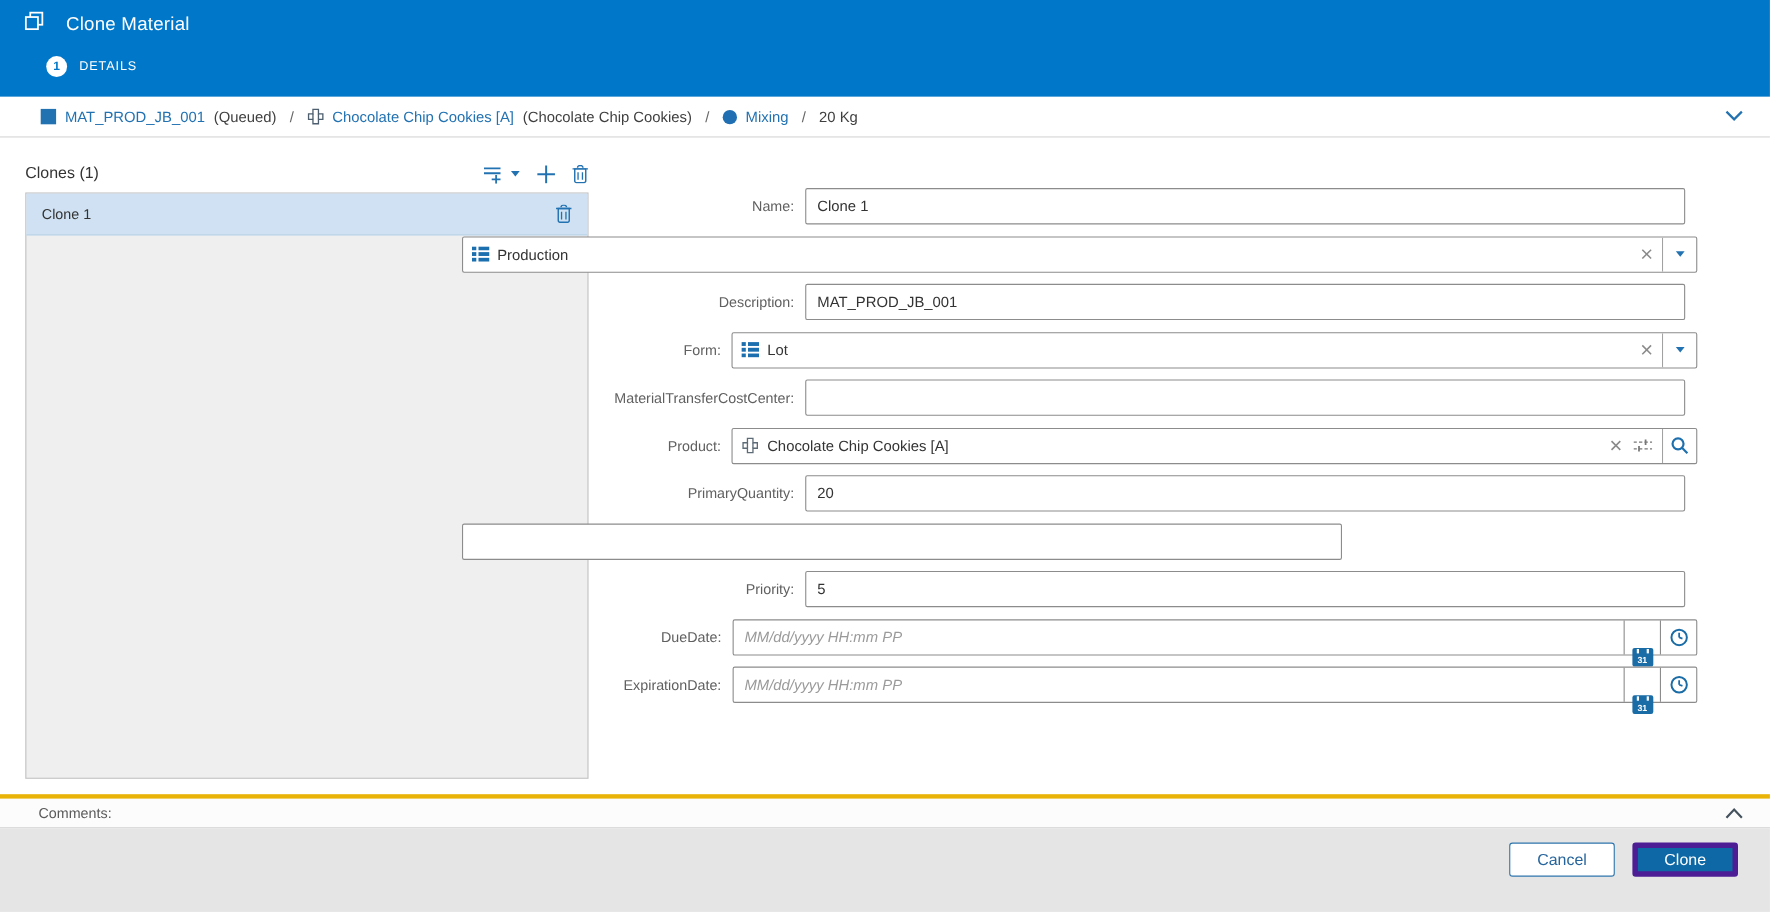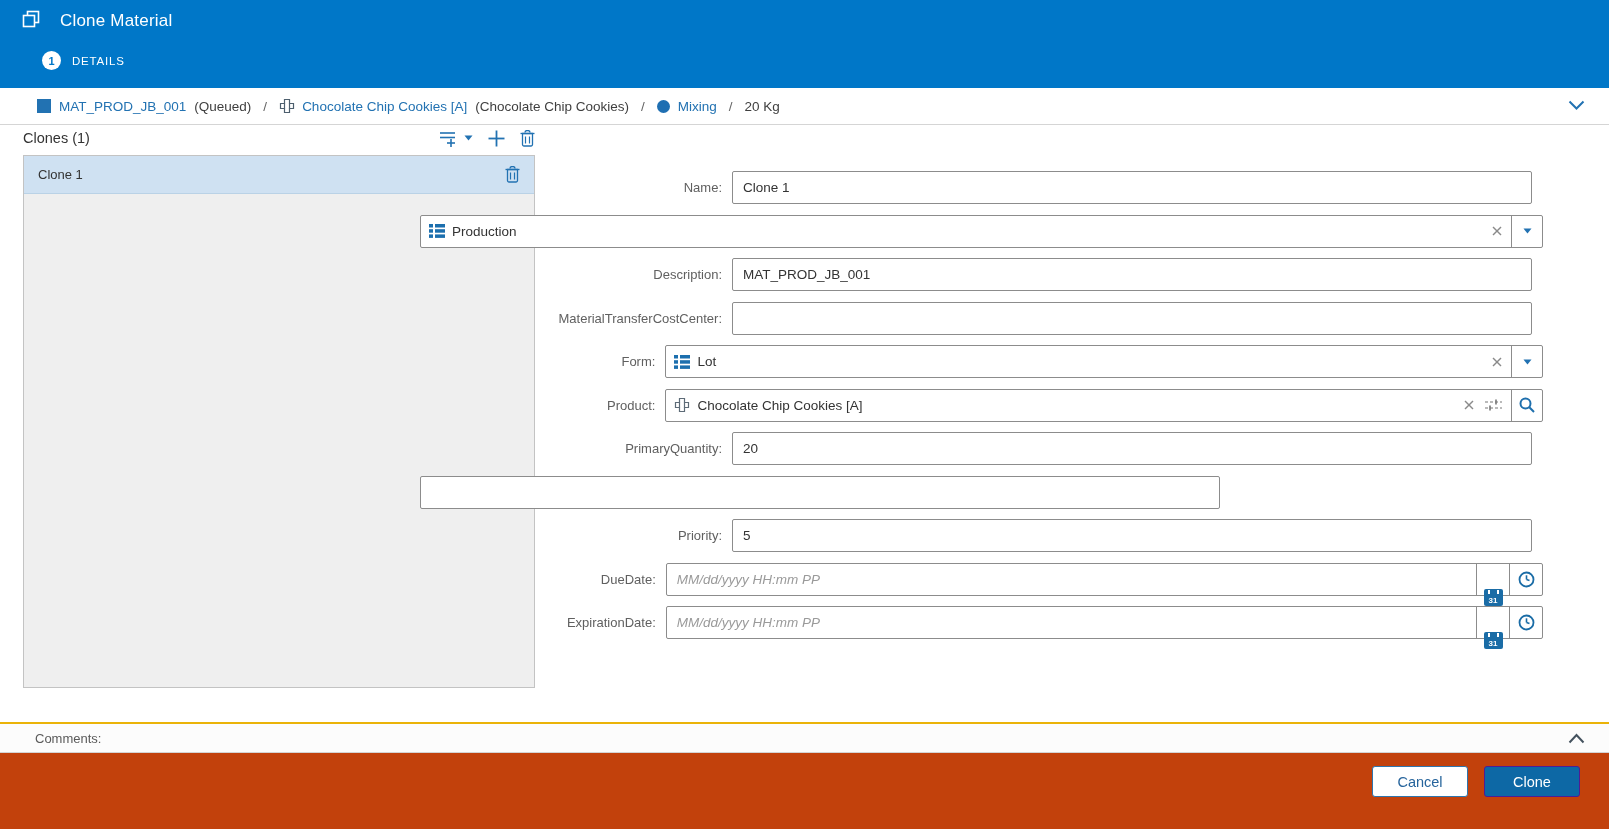--- a/index.html
+++ b/index.html
@@ -21,21 +21,21 @@
     border-bottom:1px solid #d5d5d5; display:flex; align-items:center; padding:0 24px 0 37px;
     font-size:13.5px; }
   .bc .sq { width:14px; height:14px; background:#2272b2; display:inline-block; margin-right:8px; }
   .bc .dot { width:13px; height:13px; background:#1f6fb2; border-radius:50%; display:inline-block; margin-right:8px; }
   .bc a { color:#2272b2; text-decoration:none; }
   .bc .dark { color:#3f3f3f; margin-left:8px; }
   .bc .sep { color:#666; margin:0 12px; }
   .bc .picon { margin-right:7px; display:inline-flex; }
   .bc-exp { position:absolute; right:24px; top:11px; cursor:pointer; }
   
-  .lpanel { position:absolute; left:23px; top:124px; width:512px; }
+  .lpanel { position:absolute; left:23px; top:144px; width:512px; }
   .lp-head { display:flex; align-items:center; height:28px; }
   .lp-title { font-size:14.5px; color:#333; }
   .lp-tools { margin-left:auto; display:flex; align-items:center; gap:15px; }
   .lp-tools .tool { display:inline-flex; align-items:center; cursor:pointer; }
   .lp-list { margin-top:3px; height:533px; background:#efefef; border:1px solid #c3c3c3; }
   .lp-item { height:38px; background:#cfe1f2; border-bottom:1px solid #bad2e6; display:flex;
     align-items:center; padding:0 14px; font-size:13px; color:#333; cursor:pointer; }
   .lp-item .del { margin-left:auto; display:inline-flex; cursor:pointer; }
   
   .form { position:absolute; left:420px; top:171px; width:1123px; }
@@ -60,29 +60,29 @@
   .datebox input::placeholder { font-style:italic; color:#9a9a9a; }
   .cellbtn { width:33px; height:31px; border-left:1px solid #8c8c8c; display:flex;
     align-items:center; justify-content:center; cursor:pointer; }
   .cal-ic { width:19px; height:17px; background:#1a6ca6; border-radius:2px; position:relative;margin-top:36px; }
   .cal-ic i { position:absolute; top:1px; width:2px; height:4px; background:#fff; }
   .cal-ic i.t1 { left:4px; } .cal-ic i.t2 { right:4px; }
   .cal-ic b { position:absolute; left:0; right:0; bottom:1px; text-align:center; color:#fff;
     font-size:8px; font-weight:bold; font-style:normal; }
   
   .comments { position:absolute; left:0; top:722px; width:1609px; height:31px; background:#fcfcfc;
-    border-top:2px solid #eab308; border-bottom:1px solid #d4d4d4; display:flex; align-items:center;
+    border-top:4px solid #eab308; border-bottom:1px solid #d4d4d4; display:flex; align-items:center;
     padding:0 24px 0 35px; font-size:13px; color:#5a5a5a; }
   .comments .collapse { margin-left:auto; cursor:pointer; display:inline-flex; }
-  .footer { position:absolute; left:0; top:753px; width:1609px; height:76px; background:#c2410c;
+  .footer { position:absolute; left:0; top:753px; width:1609px; height:76px; background:#e5e5e5;
     display:flex; align-items:flex-start; justify-content:flex-end; padding:13px 29px 0 0; gap:16px; }
   .btn { height:31px; min-width:96px; padding:0 24px; font-size:14.5px; border-radius:3px;
     cursor:pointer; font-family:"Liberation Sans",sans-serif; }
   .btn.cancel { background:#fff; border:1px solid #2e75ad; color:#26649c; }
-  .btn.primary { background:#0d68a5; border:1px solid #4c1d95; color:#fff; }
+  .btn.primary { background:#0d68a5; border:5px solid #4c1d95; color:#fff; }
 </style>
 </head>
 <body>
 
 <div class="hdr">
   <div class="hdr-title-row">
     <span>
       <svg width="18" height="18" viewBox="0 0 18 18">
         <rect x="5.5" y="1.5" width="11" height="11" fill="none" stroke="#fff" stroke-width="1.6"></rect>
         <rect x="1.5" y="5.5" width="11" height="11" fill="#0077c8" stroke="#fff" stroke-width="1.6"></rect>
@@ -204,25 +204,20 @@
       </span>
     </div>
   </div>
 
   <div class="frow">
     <label class="flabel">Description:</label>
     <div class="fctrl"><input class="tinput" type="text" value="MAT_PROD_JB_001" style=""></div>
   </div>
 
   <div class="frow">
-    <label class="flabel">MaterialTransferCostCenter:</label>
-    <div class="fctrl"><input class="tinput" type="text" value="" style=""></div>
-  </div>
-
-  <div class="frow">
     <label class="flabel">Form:</label>
     <div class="fctrl combo">
       <span class="cicon">
         <svg width="16" height="14" viewBox="0 0 16 14">
           <rect x="0" y="0" width="4" height="3.5" fill="#1c6fae"></rect>
             <rect x="6" y="0" width="10" height="3.5" fill="#1c6fae"></rect>
           <rect x="0" y="5.2" width="4" height="3.5" fill="#1c6fae"></rect>
             <rect x="6" y="5.2" width="10" height="3.5" fill="#1c6fae"></rect>
           <rect x="0" y="10.4" width="4" height="3.5" fill="#1c6fae"></rect>
             <rect x="6" y="10.4" width="10" height="3.5" fill="#1c6fae"></rect>
@@ -238,20 +233,25 @@
       </span>
       <span class="ddbtn">
         <svg width="9" height="6" viewBox="0 0 9 6">
             <path d="M0.5,0.5 L8.5,0.5 L4.5,5.5 z" fill="#2272b2"></path>
           </svg>
       </span>
     </div>
   </div>
 
   <div class="frow">
+    <label class="flabel">MaterialTransferCostCenter:</label>
+    <div class="fctrl"><input class="tinput" type="text" value="" style=""></div>
+  </div>
+
+  <div class="frow">
     <label class="flabel">Product:</label>
     <div class="fctrl combo">
       <span class="cicon">
         <svg width="16" height="16" viewBox="0 0 16 16">
           <path d="M5.5 1.5 h5 v4 h4 v5 h-4 v4 h-5 v-4 h-4 v-5 h4 z" fill="none" stroke="#5d6b77" stroke-width="1.2"></path>
           <line x1="5.5" y1="5.5" x2="5.5" y2="10.5" stroke="#5d6b77" stroke-width="1.2"></line>
           <line x1="10.5" y1="5.5" x2="10.5" y2="10.5" stroke="#5d6b77" stroke-width="1.2"></line>
         </svg>
       </span>
       <span class="cval">Chocolate Chip Cookies [A]</span>

